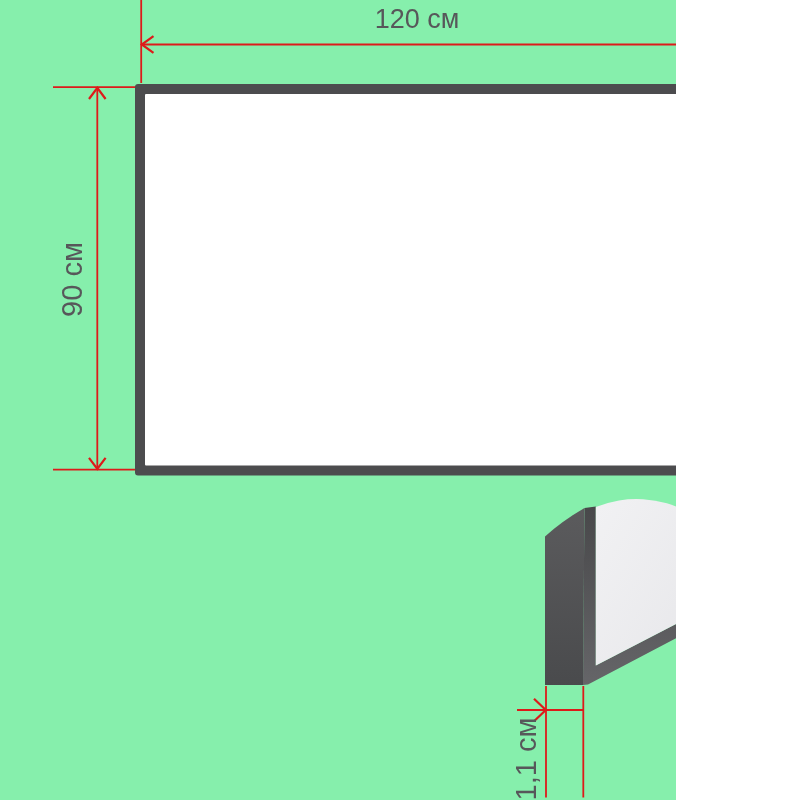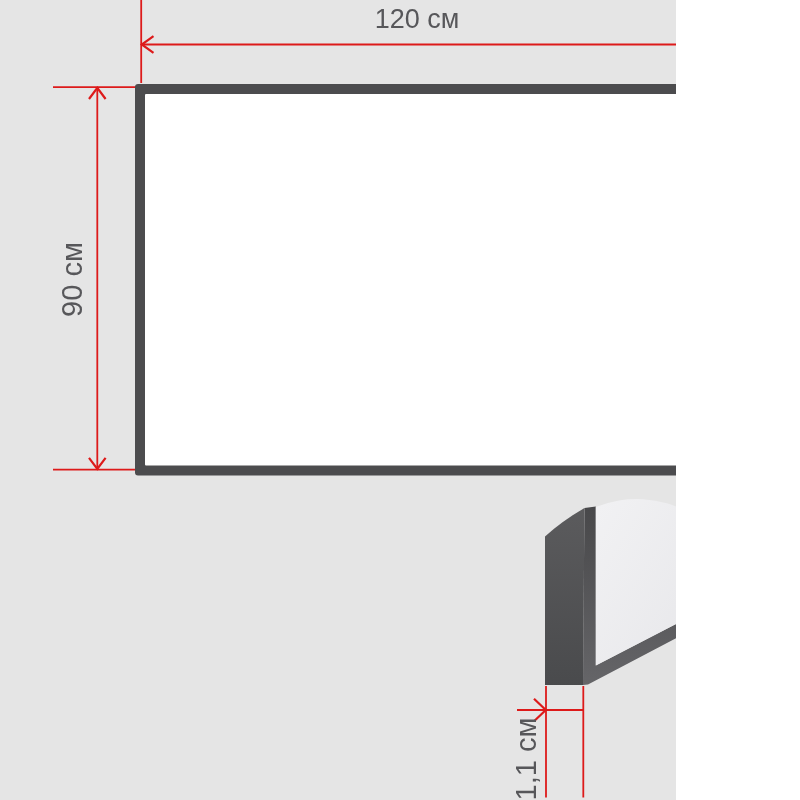--- a/index.html
+++ b/index.html
@@ -1,16 +1,16 @@
 <!DOCTYPE html>
 <html><head>
 <meta charset="utf-8">
 <style>
   html,body{margin:0;padding:0;background:#ffffff;}
-  .stage{position:relative;width:676px;height:800px;background:#e5e5e5;overflow:hidden;}
+  .stage{position:relative;width:676px;height:800px;background:#86efac;overflow:hidden;}
   svg{position:absolute;left:0;top:0;}
   text{font-family:"Liberation Sans",sans-serif;fill:#57575a;}
 </style>
 </head>
 <body>
 
 <div class="stage">
 <svg width="800" height="800" viewBox="0 0 800 800">
   <defs>
     <linearGradient id="slabGrad" x1="0" y1="508" x2="0" y2="690" gradientUnits="userSpaceOnUse">

